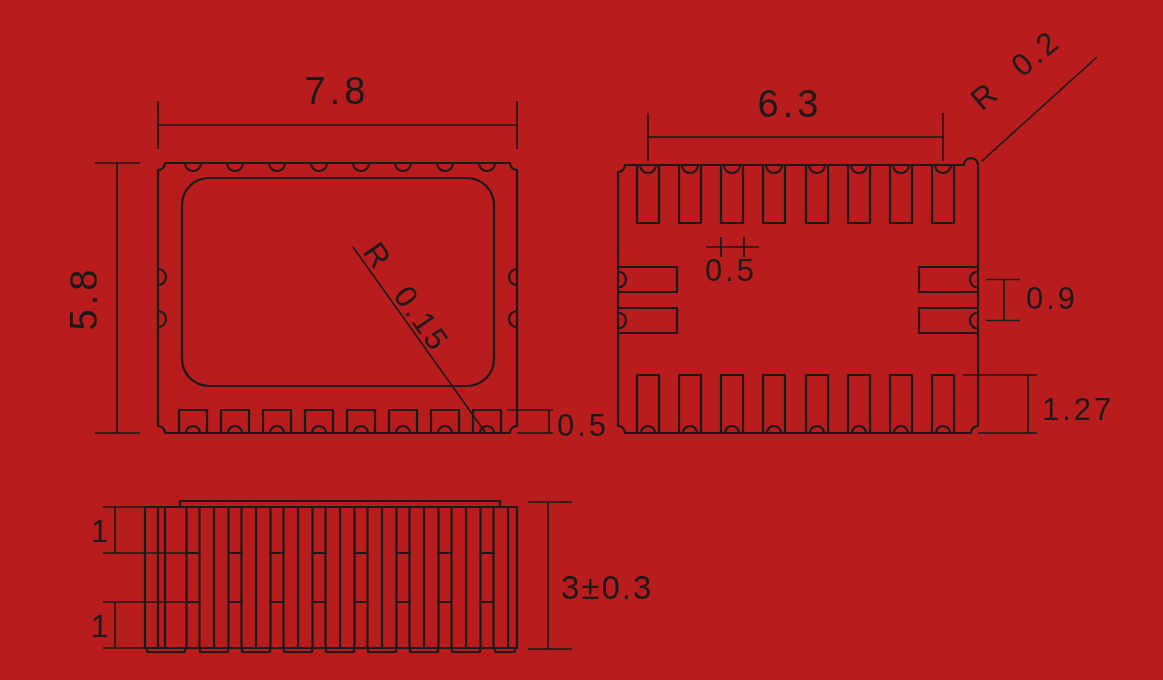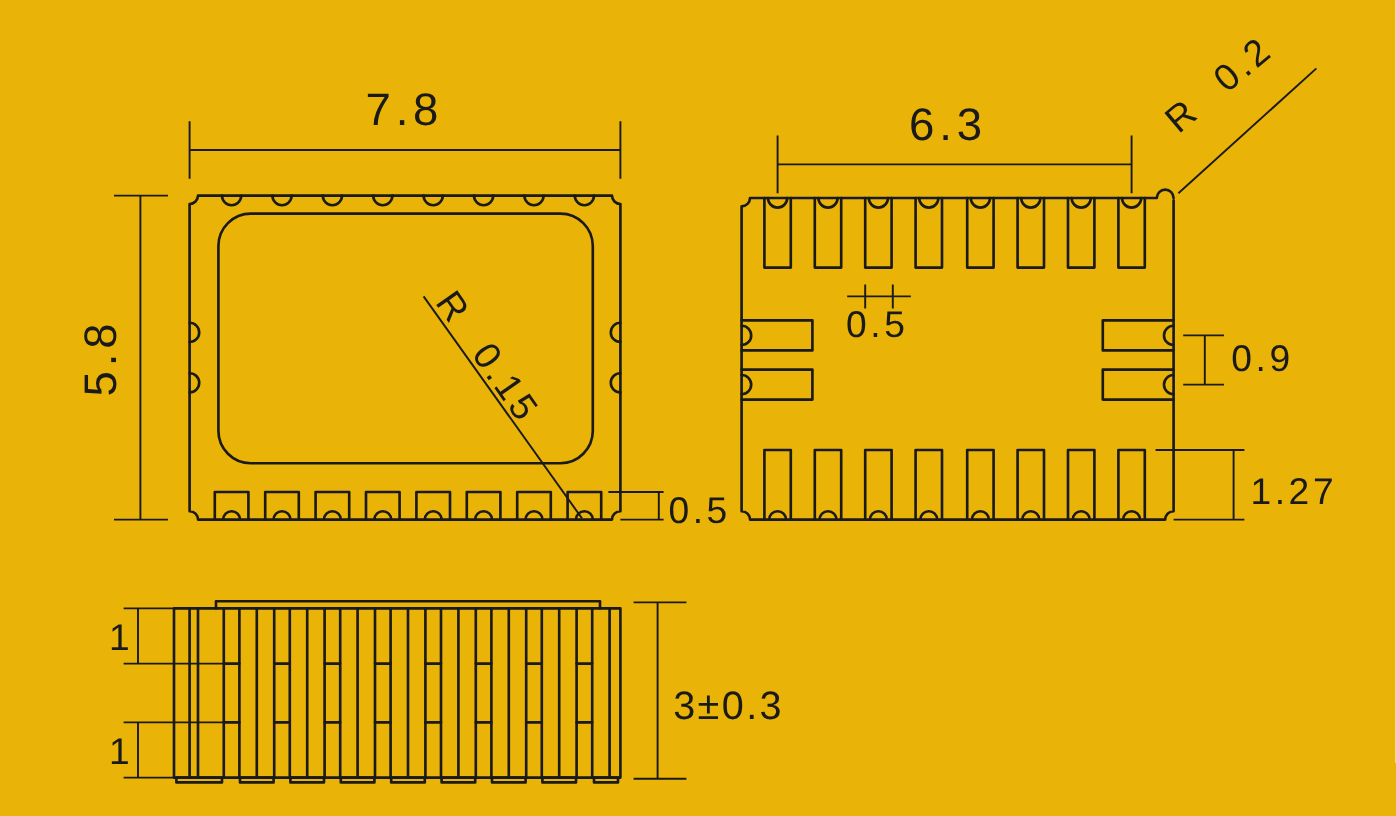--- a/index.html
+++ b/index.html
@@ -1,16 +1,16 @@
 <!DOCTYPE html>
 <html><head>
 <meta charset="utf-8">
 <style>
   html,body{margin:0;padding:0;background:#ffffff;}
-  .canvas{position:relative;width:1163px;height:680px;background:#eab308;overflow:hidden;}
+  .canvas{position:relative;width:1163px;height:680px;background:#b91c1c;overflow:hidden;}
   svg{display:block;width:1163px;height:680px;}
   .geo path,.geo rect{stroke:#1a1a1a;stroke-width:2.2;fill:none;stroke-linecap:round;stroke-linejoin:round;}
   .dims path{stroke:#1a1a1a;stroke-width:1.6;fill:none;stroke-linecap:butt;}
   .solid{fill:#1a1a1a;stroke:none;}
   text{fill:#1a1a1a;font-family:"Liberation Sans",sans-serif;}
   .dim-lg{font-size:38px;letter-spacing:4px;}
   .dim-md{font-size:31px;letter-spacing:3px;}
   .dim-sm{font-size:33px;letter-spacing:2px;}
   .radius{word-spacing:16px;letter-spacing:3px;}
 </style>

